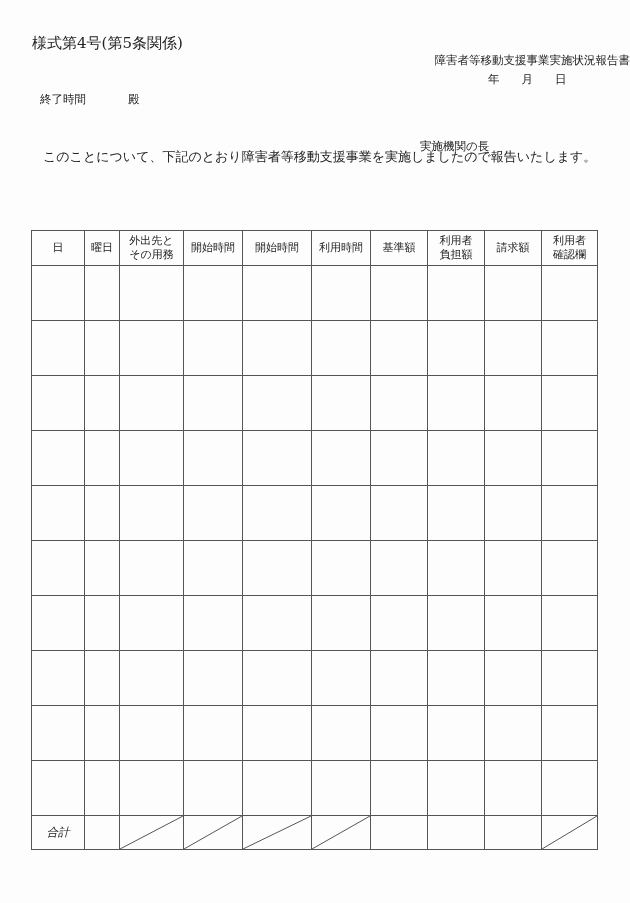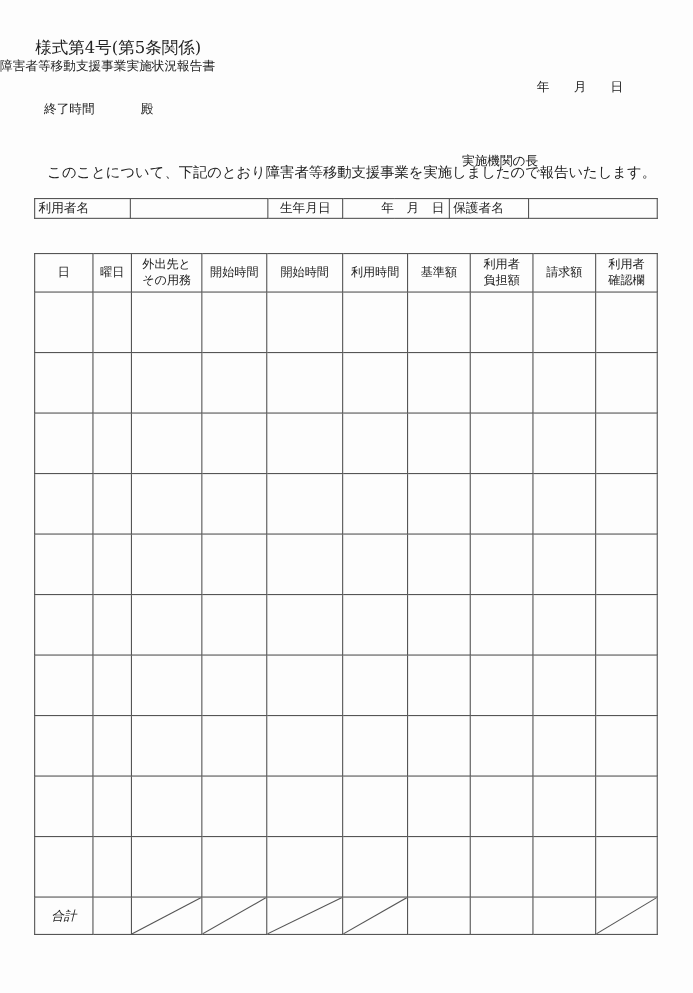--- a/index.html
+++ b/index.html
@@ -3,21 +3,21 @@
   <meta charset="utf-8">
   <style>
     html, body { margin: 0; padding: 0; background: #fdfdfd; }
     body {
       width: 630px; height: 903px; position: relative; overflow: hidden;
       font-family: "DejaVu Serif", "Liberation Serif", serif;
       color: #222; font-size: 11.5px;
     }
     .abs { position: absolute; white-space: nowrap; }
     .form-number { left: 32px; top: 34px; font-size: 15px; }
-    .doc-title { left: 0; width: 630px; top: 53px; text-align: left; font-size: 11.5px; }
+    .doc-title { left: 0; width: 630px; top: 53px; text-align: right; font-size: 11.5px; }
     .doc-date { left: 488px; top: 72px; word-spacing: 0; }
     .doc-date span { display: inline-block; }
     .addressee { left: 40px; top: 92px; }
     .addressee .honorific { margin-left: 42px; }
     .sender { left: 420px; top: 110px; margin-top: 29px; }
     .intro { left: 43px; top: 148px; font-size: 13px; }
 
     table { border-collapse: collapse; position: absolute; table-layout: fixed; }
     td, th { border: 1px solid #555; padding: 0; font-weight: normal; }
 
@@ -52,28 +52,20 @@
   <colgroup>
     <col style="width:87px">
       <col style="width:125px">
       <col style="width:68px">
     <col style="width:47px">
       <col style="width:50px">
       <col style="width:72px">
       <col style="width:117px">
   </colgroup>
   <tbody>
-      <tr>
-    <td class="lbl">利用者名</td>
-    <td></td>
-    <td class="center">生年月日</td>
-    <td colspan="2" class="right">年　月　日</td>
-    <td class="lbl">保護者名</td>
-    <td></td>
-  </tr>
 </tbody>
   </table>
 
 <table class="main-table">
   <colgroup>
     <col style="width:53px">
       <col style="width:35px">
       <col style="width:64px">
       <col style="width:59px">
     <col style="width:69px">

